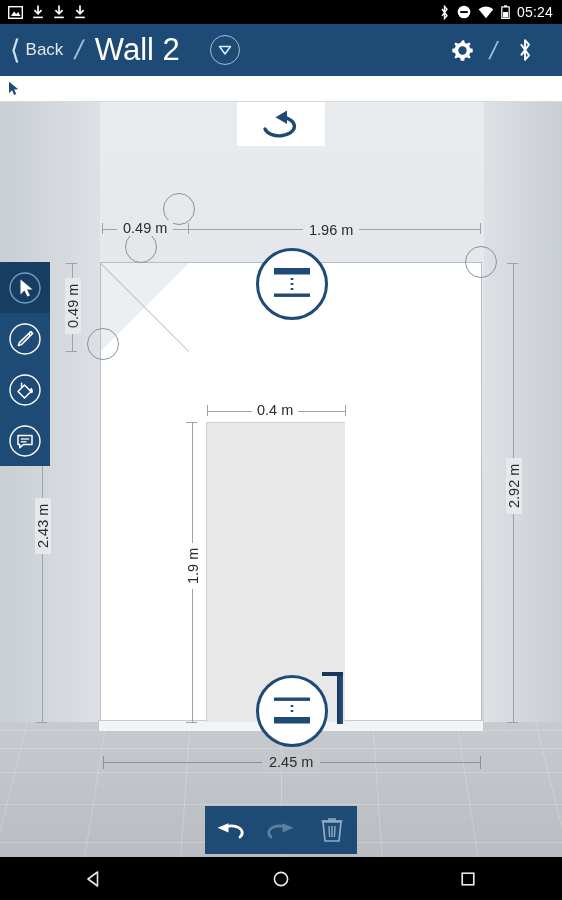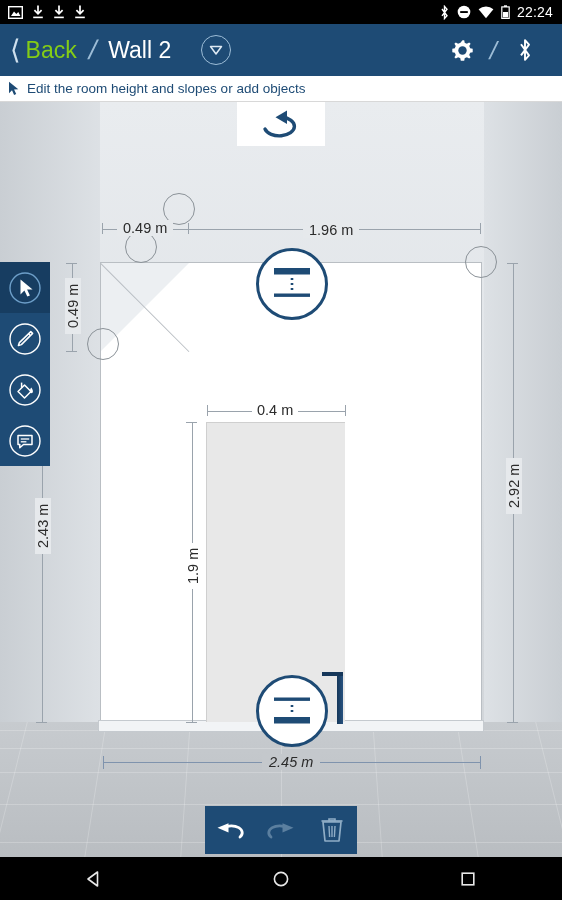--- a/index.html
+++ b/index.html
@@ -20,23 +20,23 @@
   .sb-clock{ font-size:14px; letter-spacing:.2px; color:#fff; }
   .sb-ico{ display:block; }
 
   
   .appbar{
     position:absolute; left:0; top:24px; width:562px; height:52px;
     background:#1e4b75; display:flex; align-items:center;
   }
   .back-grp{ display:flex; align-items:center; padding-left:10px; cursor:pointer; }
   .chev{ font-size:27px; color:#cfe0ee; line-height:1; margin-right:5px; font-weight:300;}
-  .back-lbl{ font-size:23px; color:#84cc16; }
+  .back-lbl{ font-size:17px; color:#e5e5e5; }
   .slash{ color:#9dbdd7; font-size:27px; margin:0 12px; font-weight:300; transform:skewX(-12deg); }
-  .title-lbl{ font-size:23px; color:#fff; }
+  .title-lbl{ font-size:31px; color:#fff; }
   .dropdown-btn{ margin-left:30px; width:30px; height:30px; border:1.6px solid #9dbdd7;
     border-radius:50%; display:flex; align-items:center; justify-content:center; cursor:pointer; }
   .ab-right{ margin-left:auto; display:flex; align-items:center; padding-right:20px; }
   .ab-ico{ width:34px; height:34px; display:flex; align-items:center; justify-content:center; cursor:pointer; }
   .slash2{ color:#9dbdd7; font-size:25px; margin:0 11px; font-weight:300; transform:skewX(-12deg); }
 
   
   .hintbar{
     position:absolute; left:0; top:76px; width:562px; height:26px;
     background:#fff; display:flex; align-items:center; padding-left:8px;
@@ -103,21 +103,21 @@
   
   .dim-line-h{ position:absolute; height:1px; background:#9aa3ac; }
   .dim-line-v{ position:absolute; width:1px; background:#9aa3ac; }
   .dim-tick-v{ position:absolute; width:1px; height:11px; background:#9aa3ac; }
   .dim-tick-h{ position:absolute; height:1px; width:11px; background:#9aa3ac; }
   .dim-lbl{ position:absolute; font-size:14.5px; color:#2b2b2b; background:transparent;
     white-space:nowrap; }
   .dim-lbl.boxed{ background:#e6e9ec; padding:0 6px; }
   .dim-lbl.v{ transform:rotate(-90deg); transform-origin:left top; }
   .dim-lbl.onwhite{ background:#fff; padding:0 5px; }
-  .dim-lbl.onfloor{ background:#c4c8cc; padding:0 7px;font-style:italic; }
+  .dim-lbl.onfloor{ background:#c4c8cc; padding:0 7px; }
   .dim-line-blue{ position:absolute; height:1px; background:#7f93ad; }
   .dim-tick-blue{ position:absolute; width:1px; height:13px; background:#7f93ad; }
 
   
   .handle-circ{ position:absolute; border:1.3px solid #8b9298; border-radius:50%;
     background:transparent; cursor:pointer; }
 
   
   .hbtn{
     position:absolute; width:72px; height:72px; border-radius:50%;
@@ -183,21 +183,21 @@
       <rect x="3.2" y="6.1" width="7.6" height="1.9" fill="#000"></rect>
     </svg>
     <svg class="sb-ico" width="16" height="13" viewBox="0 0 16 13">
       <path d="M8 12.2 L0.6 3.2 A11.5 11.5 0 0 1 15.4 3.2 Z" fill="#fff"></path>
     </svg>
     <svg class="sb-ico" width="9" height="14" viewBox="0 0 9 14">
       <rect x="3" y="0.3" width="3" height="1.6" fill="#fff"></rect>
       <rect x="0.8" y="1.9" width="7.4" height="11.5" fill="none" stroke="#fff" stroke-width="1.2"></rect>
       <rect x="2" y="7" width="5" height="5.4" fill="#fff"></rect>
     </svg>
-    <span class="sb-clock">22:24</span>
+    <span class="sb-clock">05:24</span>
   </div>
 </div>
 
 <div class="appbar">
   <div class="back-grp">
     <span class="chev">⟨</span>
     <span class="back-lbl">Back</span>
   </div>
   <span class="slash">/</span>
   <span class="title-lbl">Wall 2</span>
@@ -221,21 +221,20 @@
         <path d="M4 6.2 L12 17.4 L8 21.8 L8 2.2 L12 6.6 L4 17.4" stroke="#fff" stroke-width="1.9" fill="none" stroke-linejoin="round"></path>
       </svg>
     </div>
   </div>
 </div>
 
 <div class="hintbar">
   <svg width="12" height="15" viewBox="0 0 12 15">
     <path d="M1 0.8 L1 12.2 L4 9.3 L6.1 14 L8.2 13 L6.1 8.5 L10.3 8.3 Z" fill="#1e4b75"></path>
   </svg>
-  <span class="hint-txt">Edit the room height and slopes or add objects</span>
 </div>
 
 <div class="canvas">
 
   <div class="wall-bg-left"></div>
   <div class="wall-bg-right"></div>
 
   <div class="floor">
     <div class="tile" style="left:-30px;top:8px;width:640px;height:1px;"></div>
     <div class="tile" style="left:-40px;top:26px;width:660px;height:1px;"></div>

